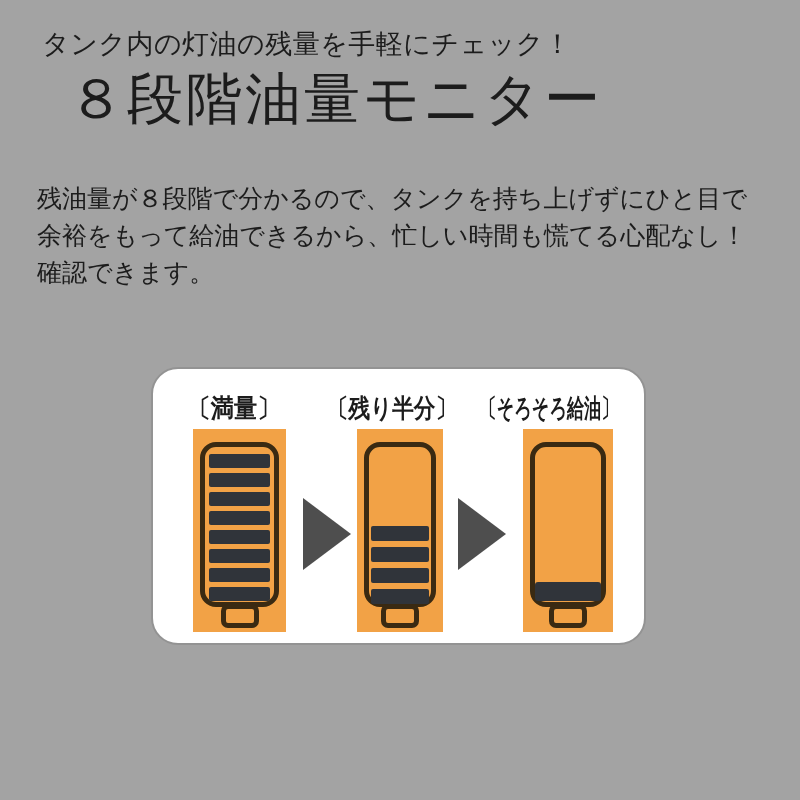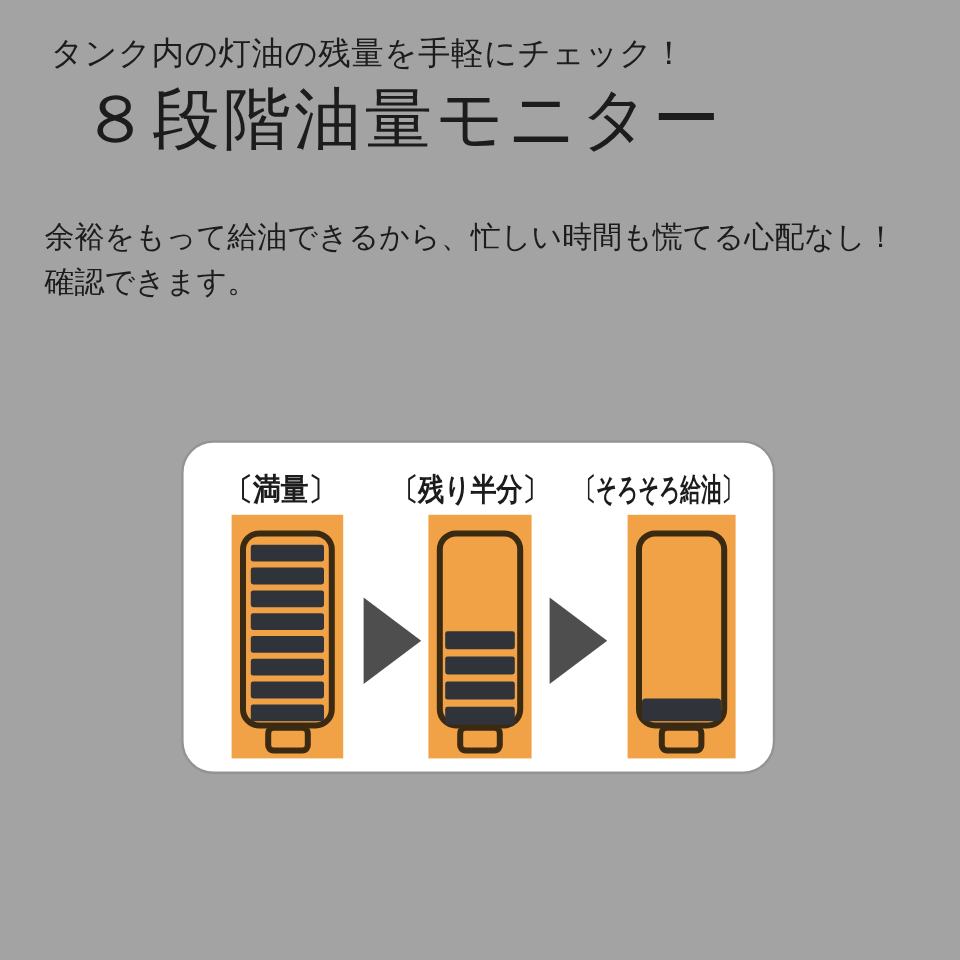--- a/index.html
+++ b/index.html
@@ -91,20 +91,21 @@
 </head>
 <body>
 
 <div id="canvas">
 
   <div class="catchphrase">タンク内の灯油の残量を手軽にチェック！</div>
 
   <div class="main-title">８段階油量モニター</div>
 
   <div class="description">
+    <div class="line">残油量が８段階で分かるので、タンクを持ち上げずにひと目で</div>
     <div class="line">余裕をもって給油できるから、忙しい時間も慌てる心配なし！</div>
     <div class="line">確認できます。</div>
   </div>
 
   <div class="diagram-box">
 
     <div class="stage-label l0">〔満量〕</div>
     <div class="stage-label l1">〔残り半分〕</div>
     <div class="stage-label l2">〔そろそろ給油〕</div>
 

